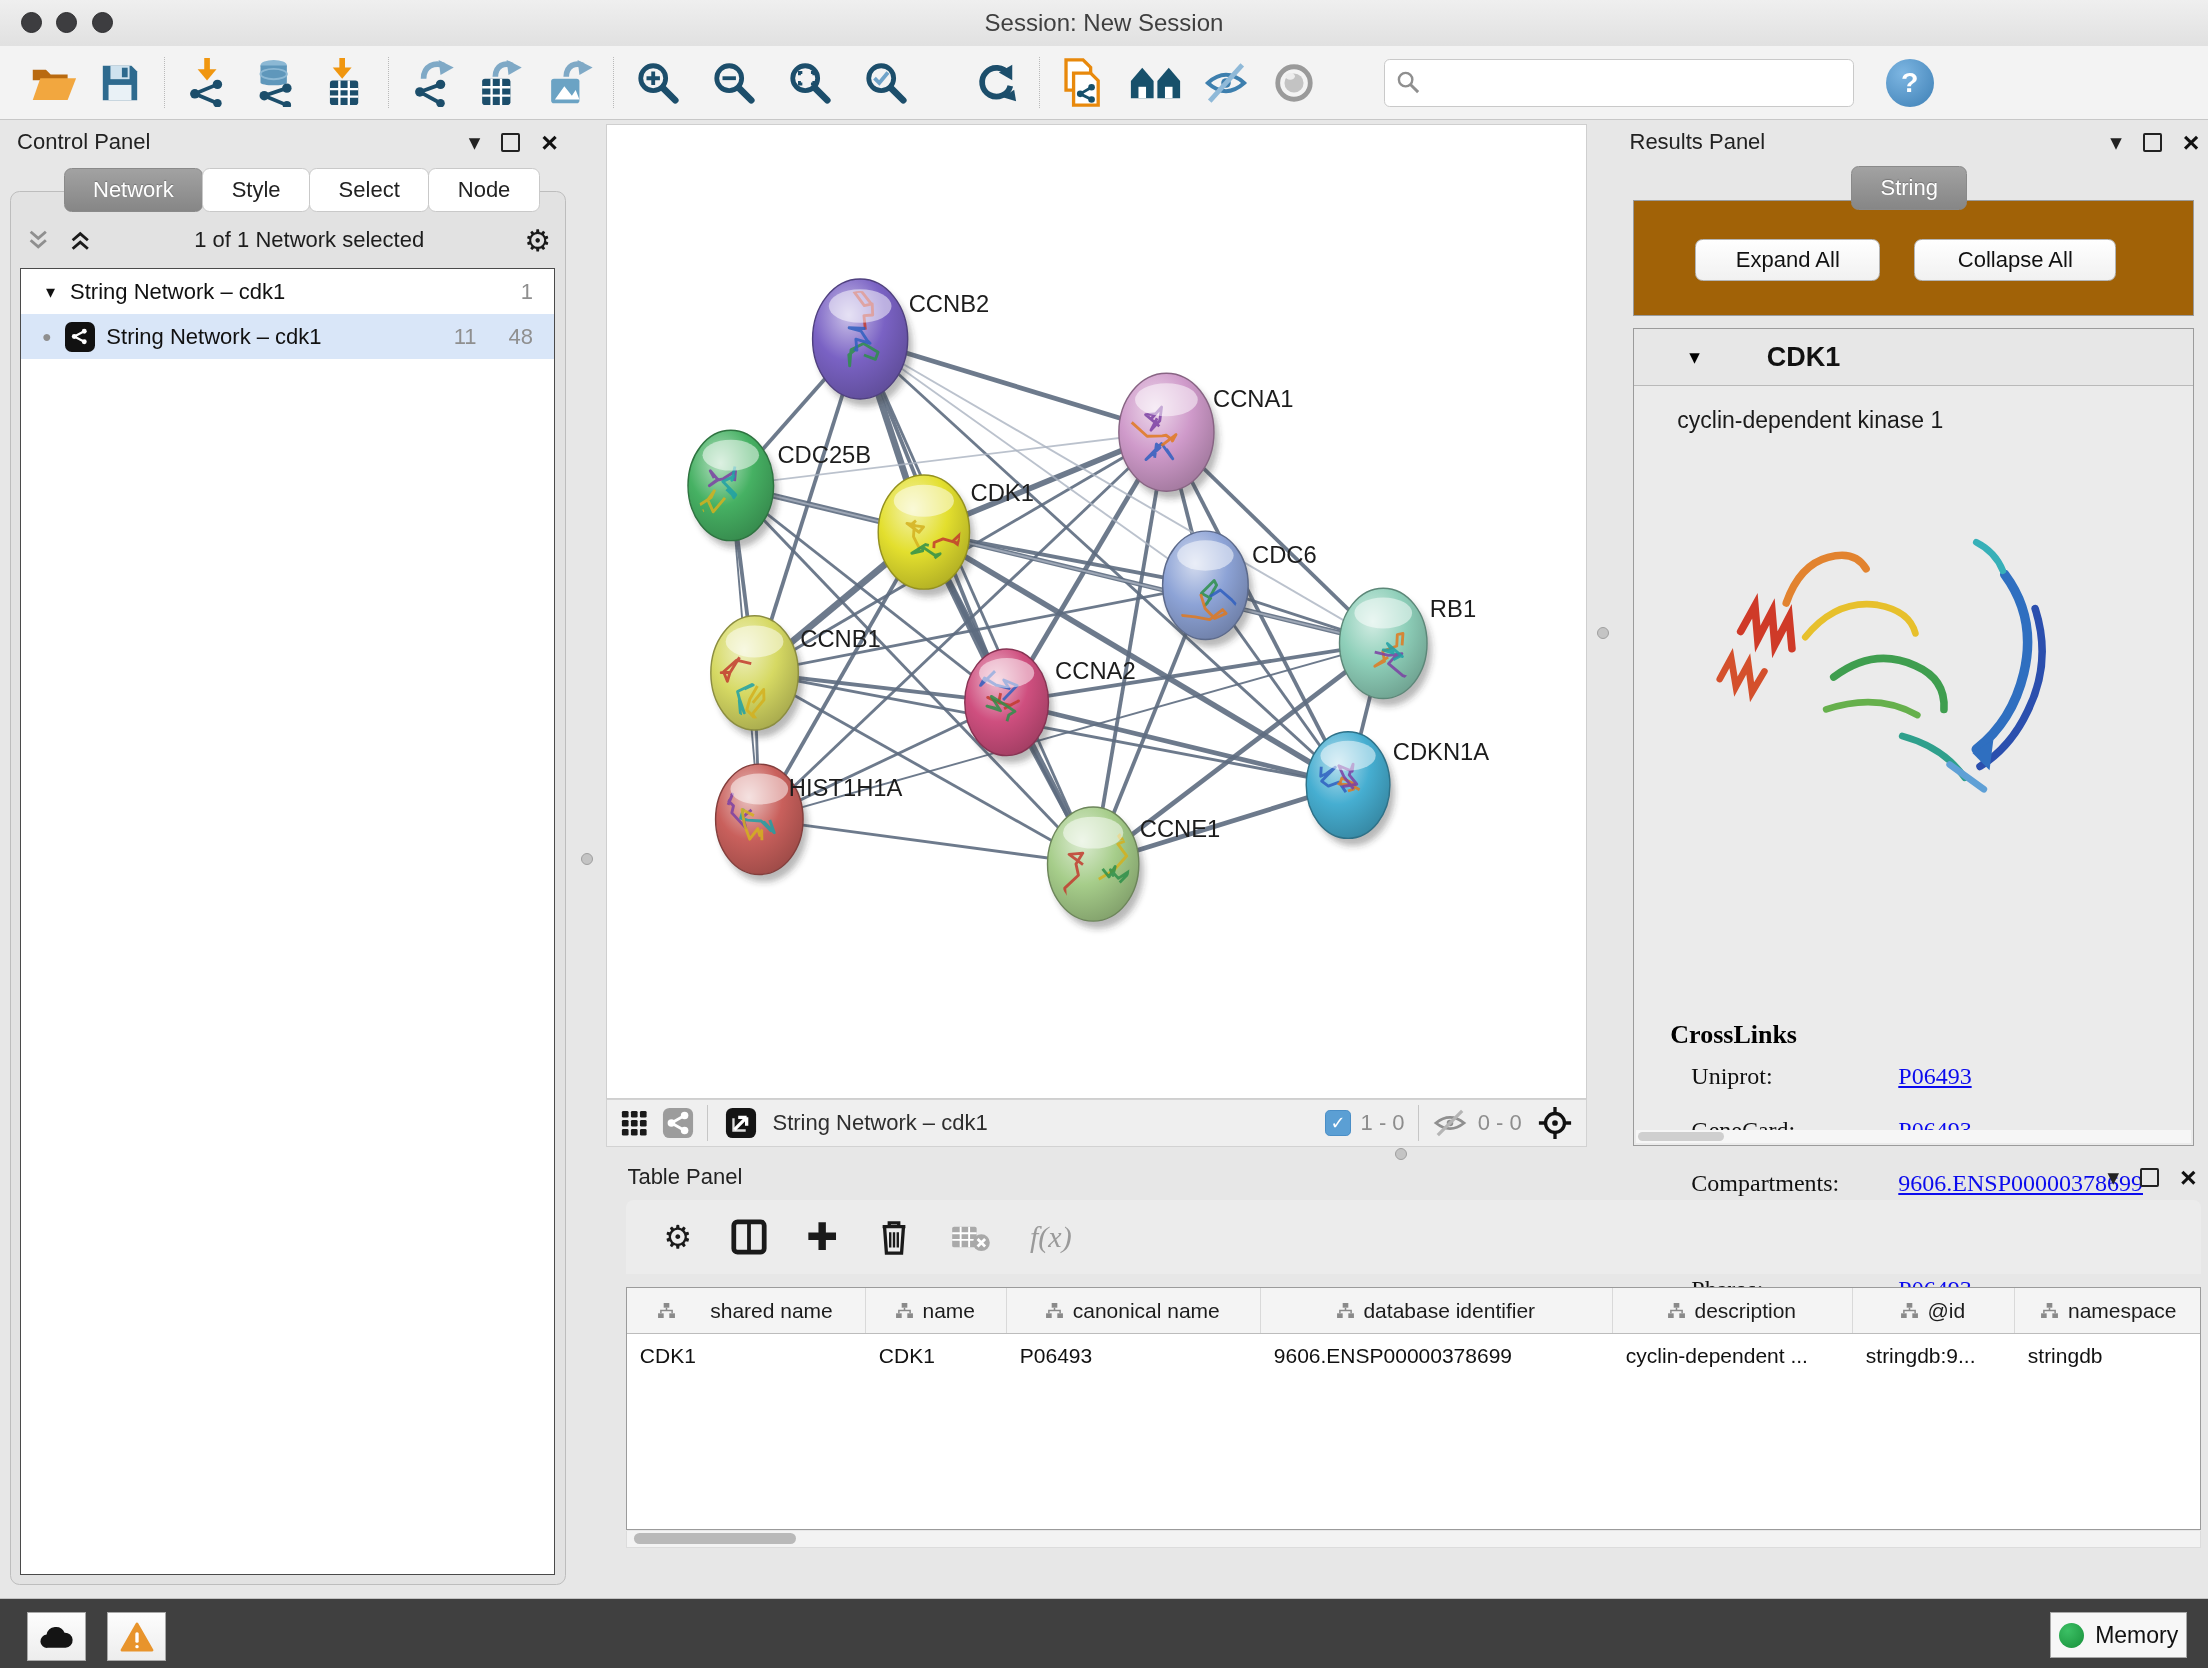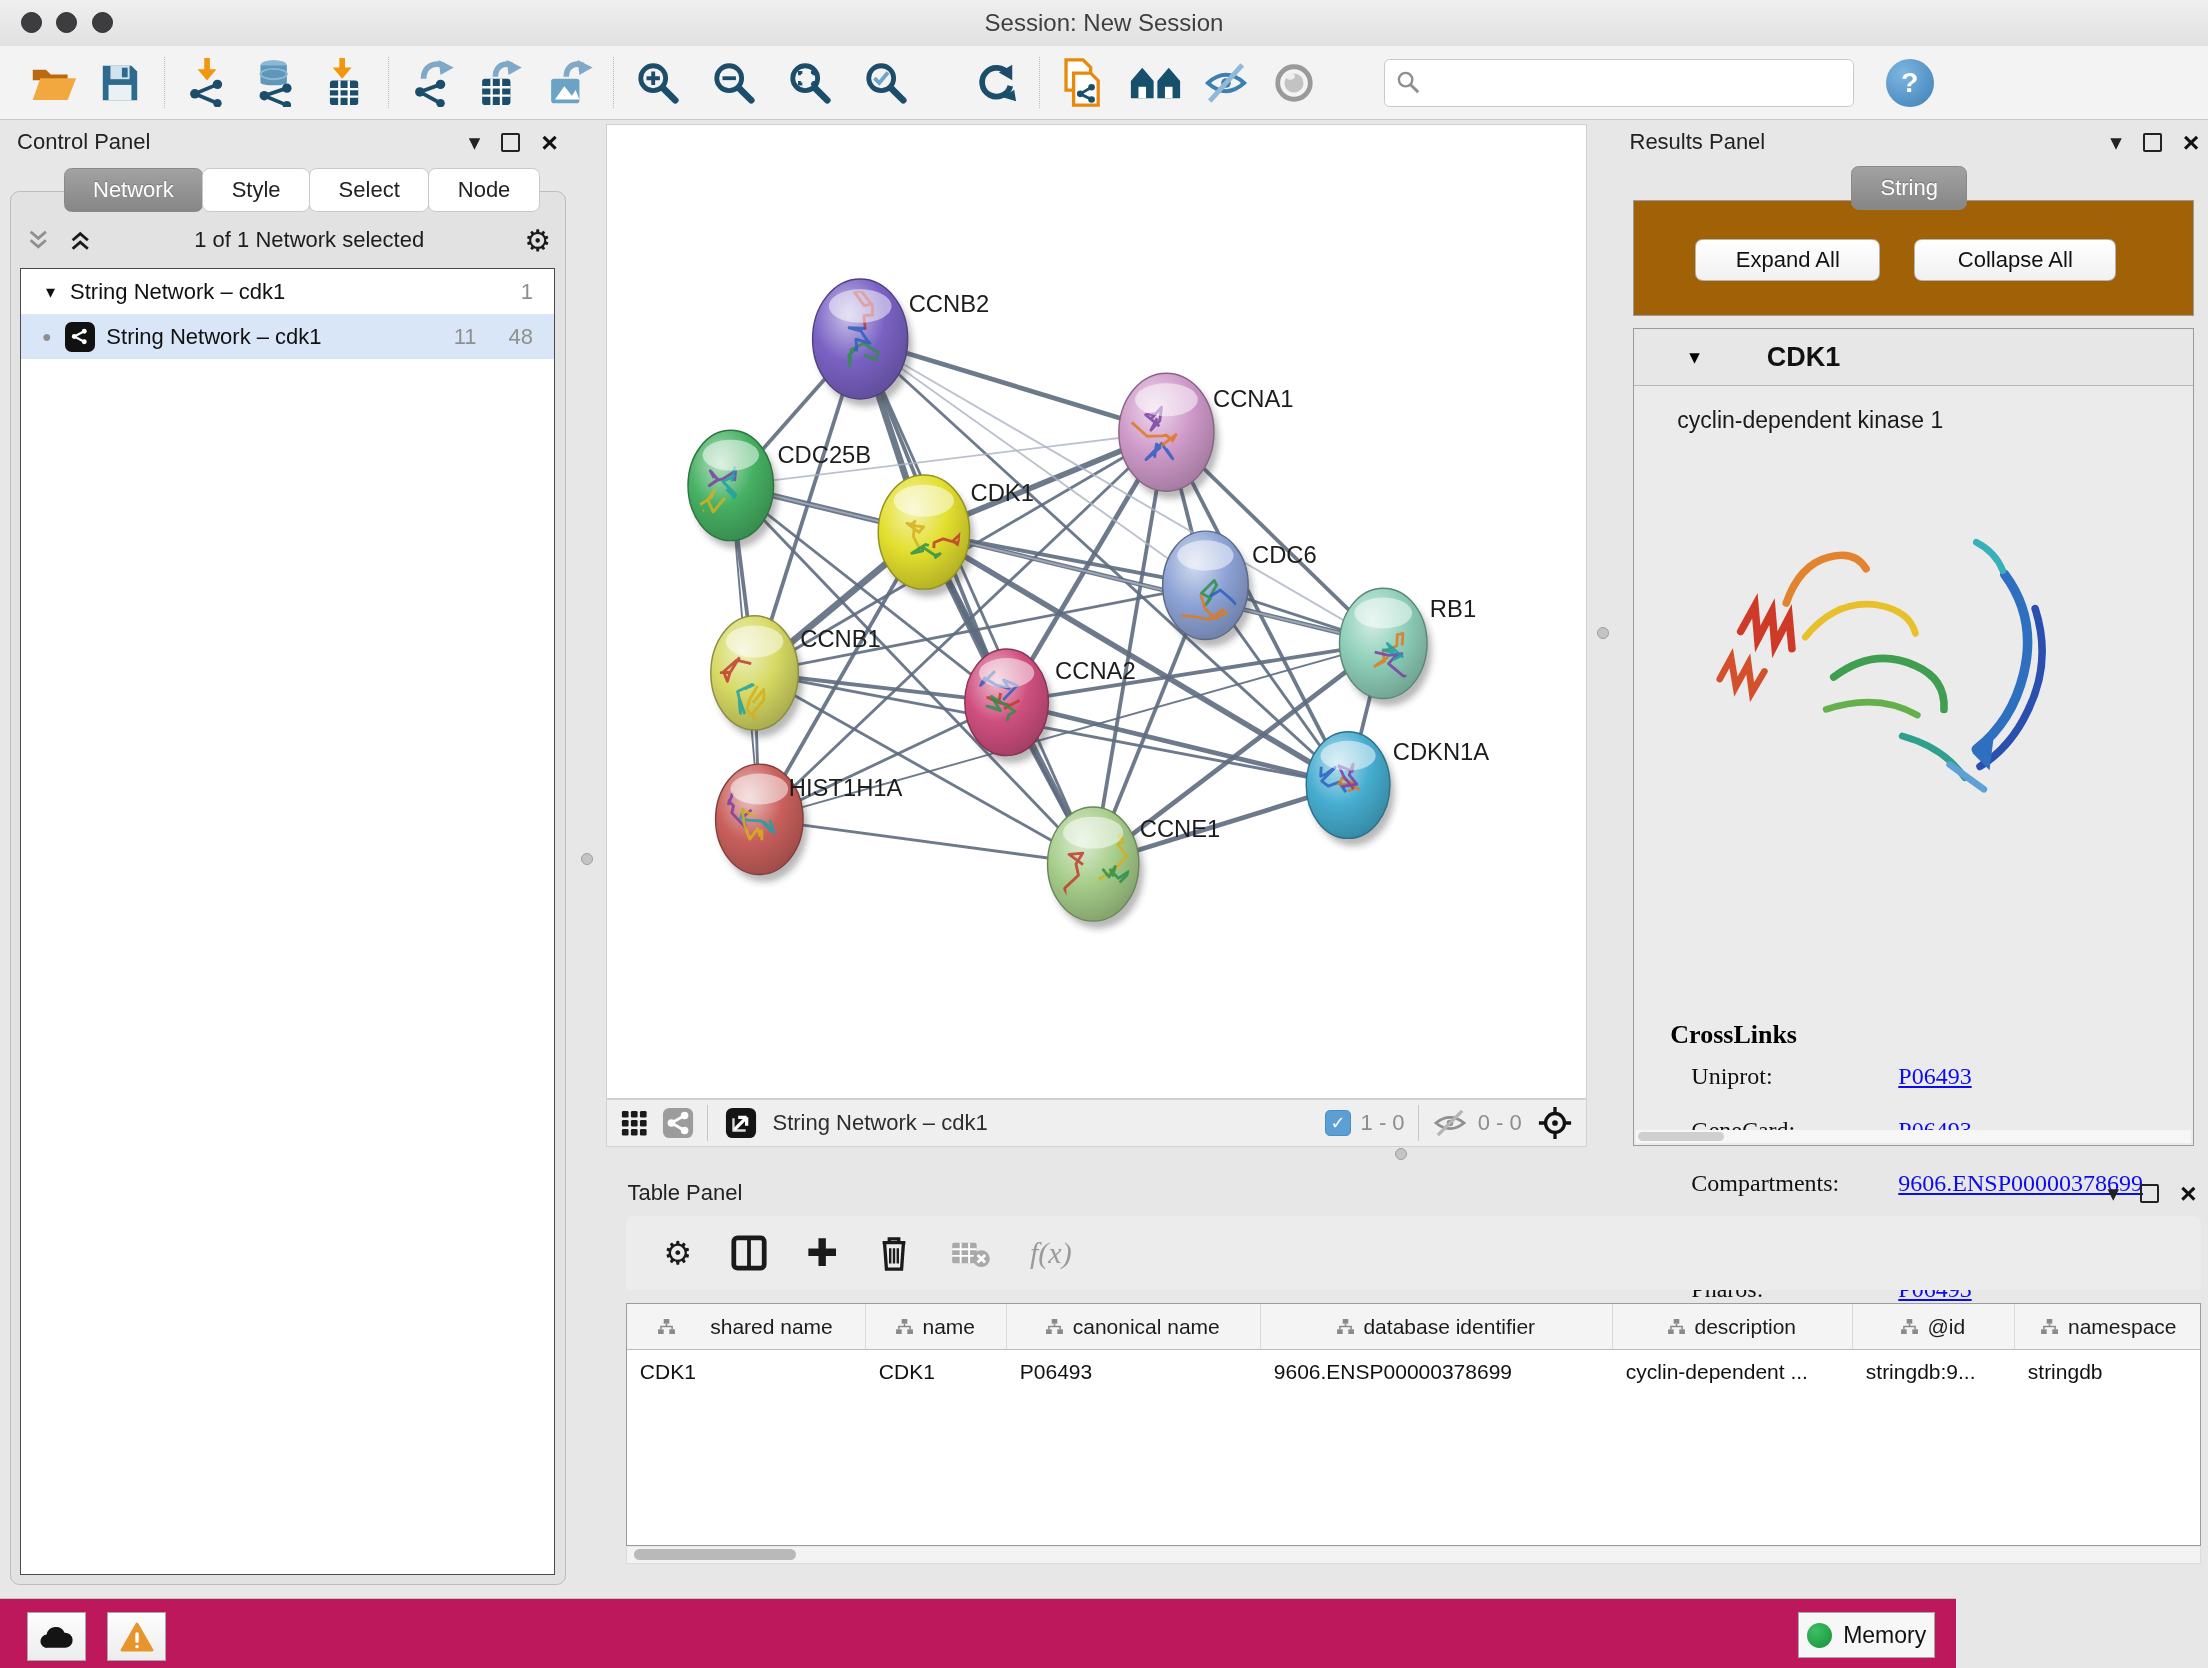--- a/index.html
+++ b/index.html
@@ -87,42 +87,42 @@
   .rp-desc { position:absolute; left:43px; top:78px; font-size:23px; color:#1a1a1a; }
   .serif { font-family:"Liberation Serif","DejaVu Serif",serif; }
   .xl-head { position:absolute; left:36px; top:691px; font-size:26px; font-weight:bold; color:#000; }
   .xl-row { position:absolute; left:57px; width:495px; display:flex; font-size:24px; color:#111; }
   .xl-row .xl-label { width:207px; }
   .xl-row a { color:#0b0bee; text-decoration:underline; }
   .rp-scroll { position:absolute; left:1.9px; bottom:1.9px; right:1.9px; height:13.3px; background:#f6f6f6; }
   .rp-scroll .thumb { width:86px; height:9.5px; margin:1.9px 0 0 1.9px; background:#cfcfcf; border-radius:4.8px; }
 
   
-  .table-panel { position:absolute; left:616px; top:1158px; width:1592px; height:436px;margin-top:16px; }
+  .table-panel { position:absolute; left:616px; top:1158px; width:1592px; height:436px; }
   .tp-head { display:flex; justify-content:space-between; align-items:center; padding:0 11.4px; height:38px; }
   .tp-toolbar { position:absolute; left:9.5px; top:42px; width:1575px; height:74px; background:#ececec;
     border-radius:7.6px 7.6px 0 0; display:flex; align-items:center; }
   .tp-ico { margin-left:38px; display:flex; align-items:center; justify-content:center; }
   .tp-gear { font-size:32px; color:#1a1a1a; }
   .tp-fx { font-size:30px; color:#9a9a9a; font-style:italic; font-family:"Liberation Serif",serif; }
   .tp-table { position:absolute; left:9.5px; top:129px; width:1575px; height:243px; background:#fff;
     border:1px solid #9b9b9b; overflow:hidden; }
   .tp-hrow { display:flex; height:46px; background:#f4f4f4; border-bottom:1px solid #bcbcbc; }
   .tp-th { display:flex; align-items:center; justify-content:center; gap:9.5px; font-size:21px; color:#1c1c1c;
     border-right:1px solid #d9d9d9; overflow:hidden; white-space:nowrap; flex:0 0 auto; }
   .tp-drow { display:flex; height:44px; }
   .tp-td { font-size:21px; color:#111; padding-left:13.3px; display:flex; align-items:center;
     overflow:hidden; white-space:nowrap; flex:0 0 auto; }
   .tp-scroll { position:absolute; left:9.5px; top:373px; width:1575px; height:17px; background:#f3f3f3;
     border:1px solid #dcdcdc; border-top:none; }
   .tp-scroll .thumb { width:162px; height:11.4px; margin:1.9px 0 0 7.6px; background:#b9b9b9; border-radius:5.7px; }
   .tp-tabs { position:absolute; left:510px; top:392px; display:flex; }
 
   
-  .statusbar { position:absolute; left:0; top:1598px; width:1956px; height:70px; background:#be185d;
+  .statusbar { position:absolute; left:0; top:1598px; width:2208px; height:70px; background:#404040;
     border-top:1px solid #c2c2c2; }
   .sb-btn { position:absolute; top:13.3px; width:59px; height:49px; background:linear-gradient(#fdfdfd,#ededed);
     border:1.9px solid #a8a8a8; display:flex; align-items:center; justify-content:center; }
   .memory-btn { position:absolute; right:21px; top:13.3px; width:137px; height:46px;
     background:#f7f7f7; border:1.9px solid #a8a8a8; display:flex; align-items:center; justify-content:center;
     gap:11.4px; font-size:23px; color:#111; }
   .mem-dot { width:25px; height:25px; border-radius:50%; background:radial-gradient(circle at 35% 30%,#3cc065,#17903a); }
 </style>
 </head>
 <body>

